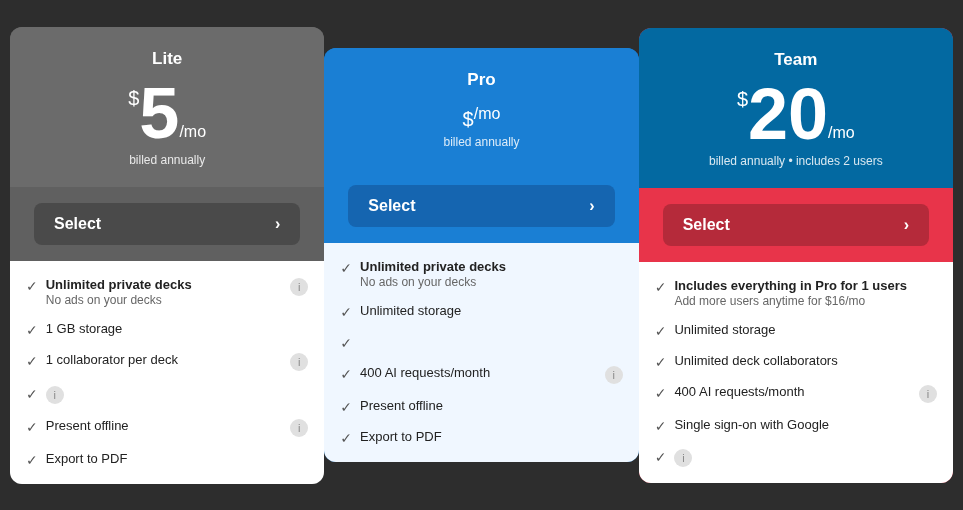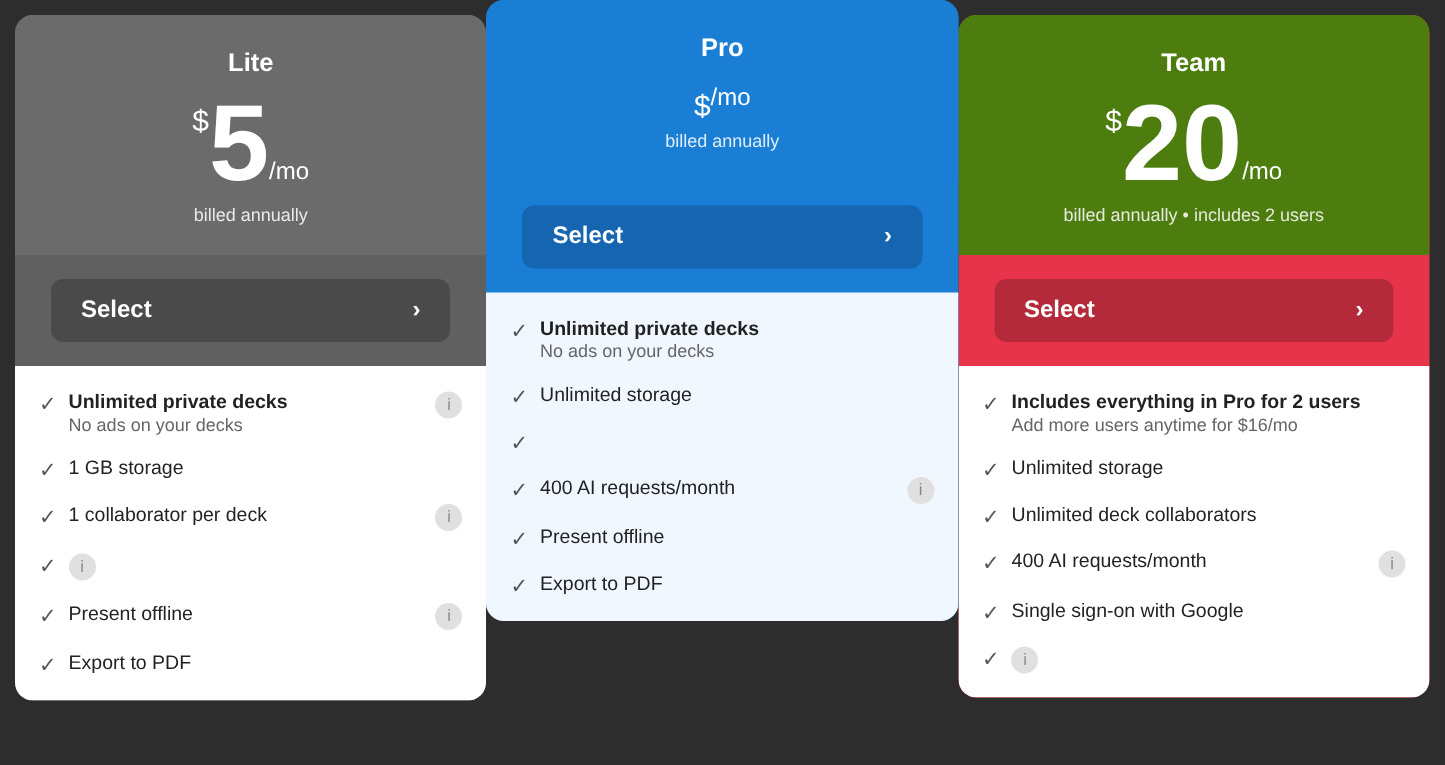--- a/index.html
+++ b/index.html
@@ -8,21 +8,21 @@
       font-family: -apple-system, BlinkMacSystemFont, 'Segoe UI', Helvetica, Arial, sans-serif;
       display: flex;
       justify-content: center;
       align-items: center;
       min-height: 510px;
       width: 963px;
       overflow: hidden;
     }
     .plans-container {
       display: flex;
-      align-items: flex-start;
+      align-items: center;
       width: 963px;
       height: 510px;
       padding: 0;
     }
     .plan-card {
       flex: 1;
       display: flex;
       flex-direction: column;
       border-radius: 12px;
       overflow: hidden;
@@ -45,21 +45,21 @@
       border-radius: 12px;
     }
     .plan-header {
       padding: 22px 20px 20px;
       display: flex;
       flex-direction: column;
       align-items: center;
     }
     .plan-card.lite .plan-header { background: #6b6b6b; }
     .plan-card.pro .plan-header { background: #1a7fd4; }
-    .plan-card.team .plan-header { background: #4d7c0f; }
+    .plan-card.team .plan-header { background: #0369a1; }
     .plan-name {
       color: white;
       font-size: 17px;
       font-weight: 600;
       margin-bottom: 8px;
     }
     .price-row {
       display: flex;
       align-items: flex-start;
       color: white;
@@ -279,21 +279,21 @@
         <div class="billing-note">billed annually • includes 2 users</div>
       </div>
       <button class="select-btn">
         <span>Select</span>
         <span class="select-btn-arrow">›</span>
       </button>
       <div class="plan-features">
         <div class="feature-item">
           <span class="feature-check">✓</span>
           <div class="feature-text-wrap">
-            <div class="feature-label bold">Includes everything in Pro for 2 users</div>
+            <div class="feature-label bold">Includes everything in Pro for 1 users</div>
             <div class="feature-sublabel">Add more users anytime for $16/mo</div>
           </div>
         </div>
         <div class="feature-item">
           <span class="feature-check">✓</span>
           <div class="feature-text-wrap">
             <div class="feature-label">Unlimited storage</div>
           </div>
         </div>
         <div class="feature-item">

